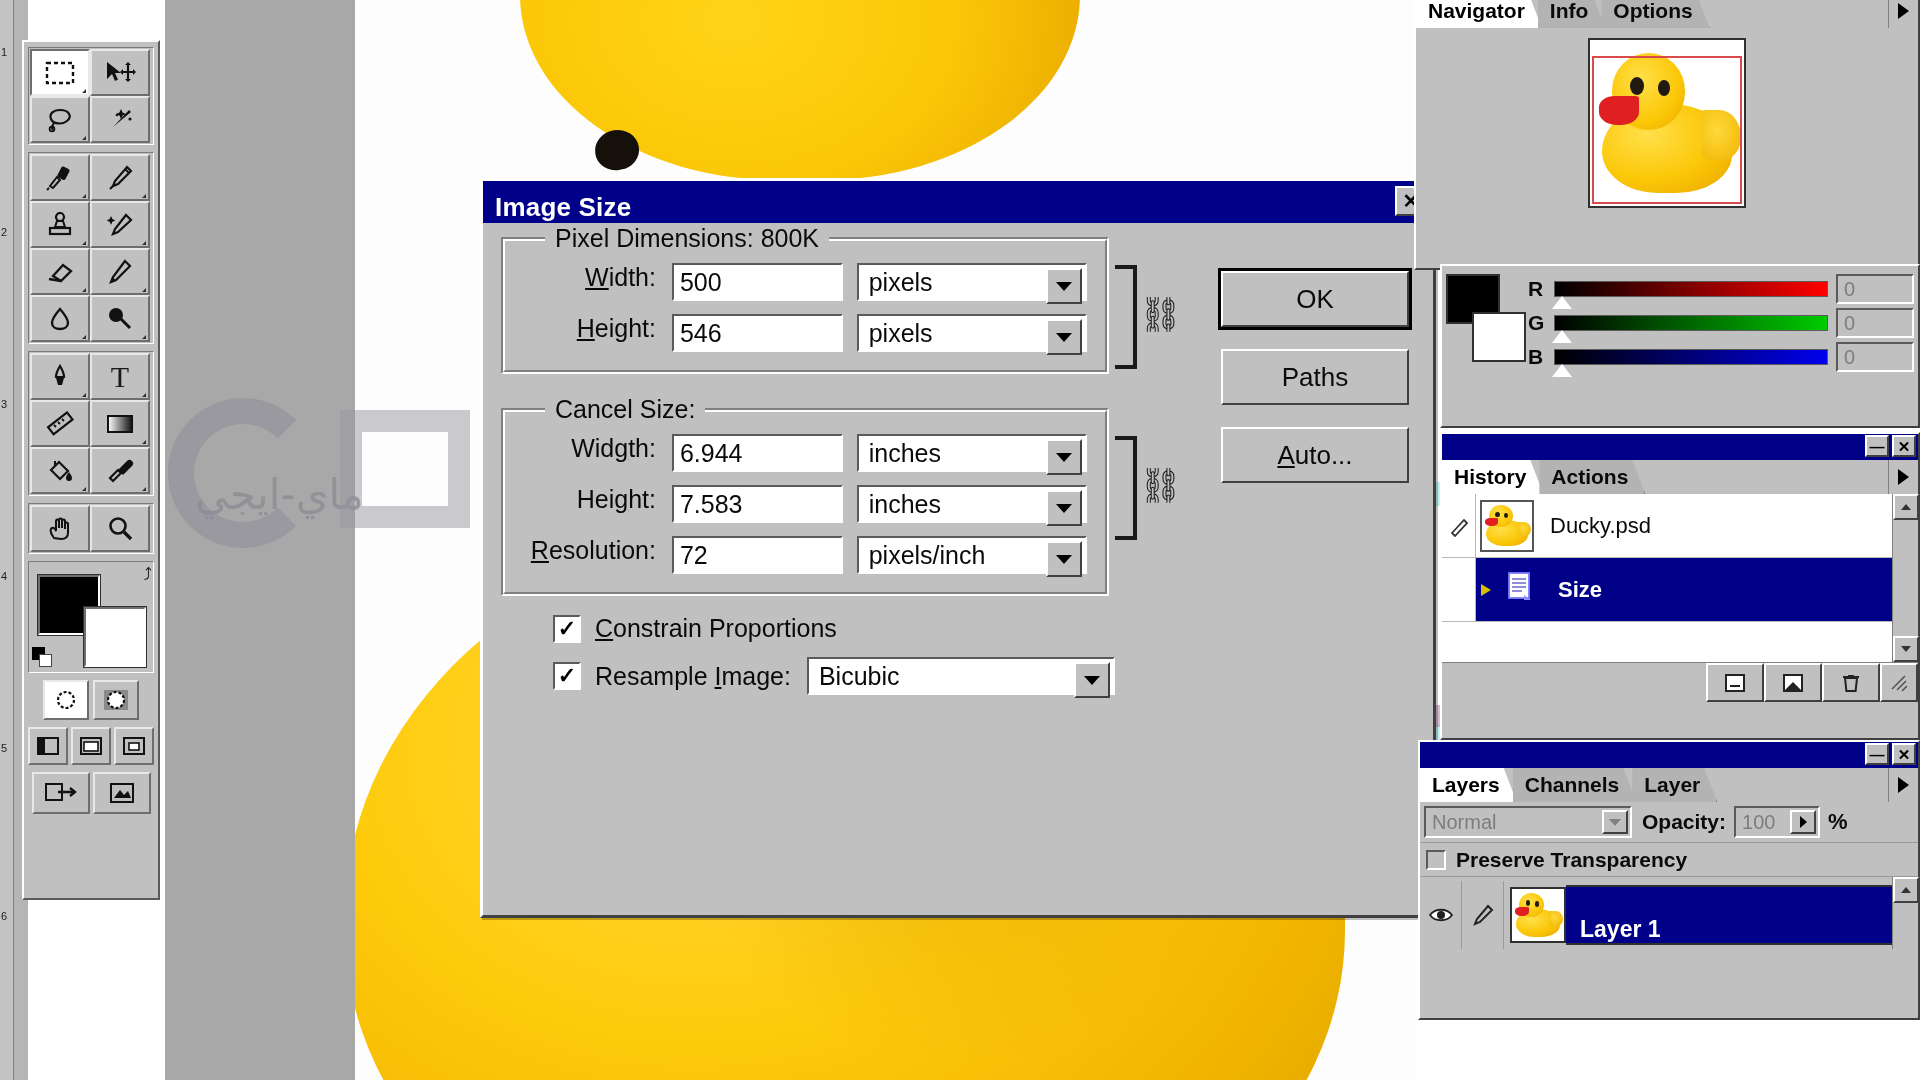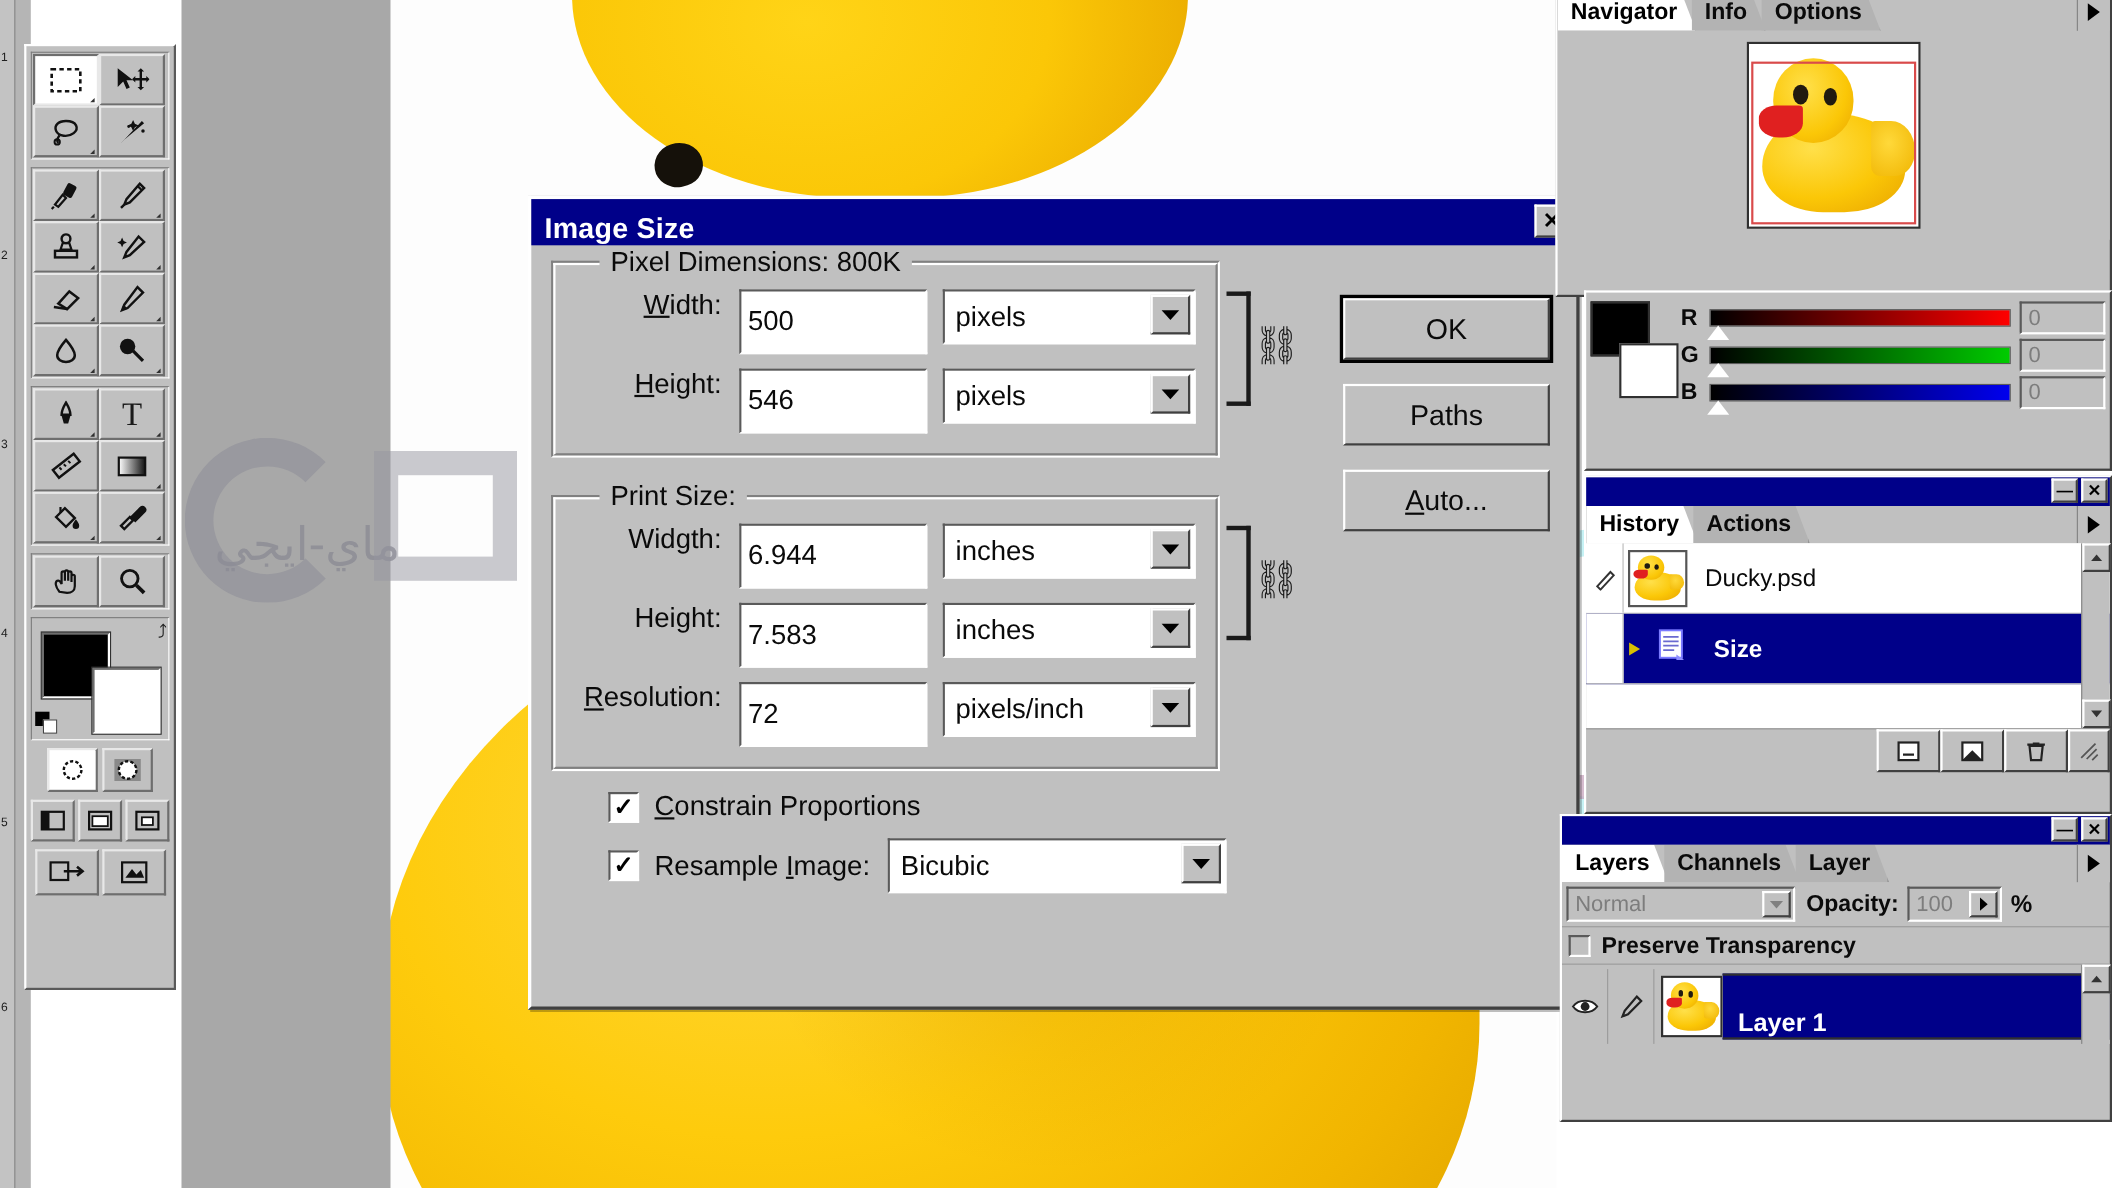--- a/index.html
+++ b/index.html
@@ -202,28 +202,28 @@
   }
 
   .field-row { display: flex; align-items: flex-start; margin-bottom: 13px; }
   .field-row:last-child { margin-bottom: 0; }
   .field-label {
     width: 150px; text-align: right; padding-right: 16px;
     font-size: 25px; color: #0a0a0a;
   }
   .field-label u { text-decoration: underline; }
   .txt-input {
-    width: 172px; height: 59px; background: #ffffff;
+    width: 172px; height: 38px; background: #ffffff;
     border-top: 2px solid #5a5a5a; border-left: 2px solid #5a5a5a;
     border-right: 2px solid #ffffff; border-bottom: 2px solid #ffffff;
     display: flex; align-items: center; padding-left: 6px;
     font-size: 25px; color: #0a0a0a;
   }
   .combo {
-    width: 232px; height: 50px; background: #ffffff; margin-left: 14px;
+    width: 232px; height: 38px; background: #ffffff; margin-left: 14px;
     border-top: 2px solid #5a5a5a; border-left: 2px solid #5a5a5a;
     border-right: 2px solid #ffffff; border-bottom: 2px solid #ffffff;
     display: flex; align-items: center; position: relative;
     padding-left: 10px; font-size: 25px; color: #0a0a0a;
   }
   .combo-arrow {
     position: absolute; right: 3px; top: 3px; width: 36px; height: 36px;
     background: #c0c0c0;
     border-top: 2px solid #ffffff; border-left: 2px solid #ffffff;
     border-right: 2px solid #404040; border-bottom: 2px solid #404040;
@@ -843,21 +843,21 @@
           <div class="link-bracket">
             <div class="bar" style="top:0;"></div>
             <div class="vert"></div>
             <div class="bar" style="bottom:0;"></div>
             <span class="chain">⛓</span>
           </div>
         </div>
       </div>
 
       <div class="fieldset" style="width:608px; margin-top:34px;">
-        <div class="legend">Print Size:</div>
+        <div class="legend">Cancel Size:</div>
         <div class="fieldset-inner">
 
           <div class="field-row">
             <div class="field-label">Wid<u>g</u>th:</div>
             <div class="txt-input">6.944</div>
             <div class="combo">
               <span>inches</span>
               <span class="combo-arrow">
                   <i></i>
                 </span>

